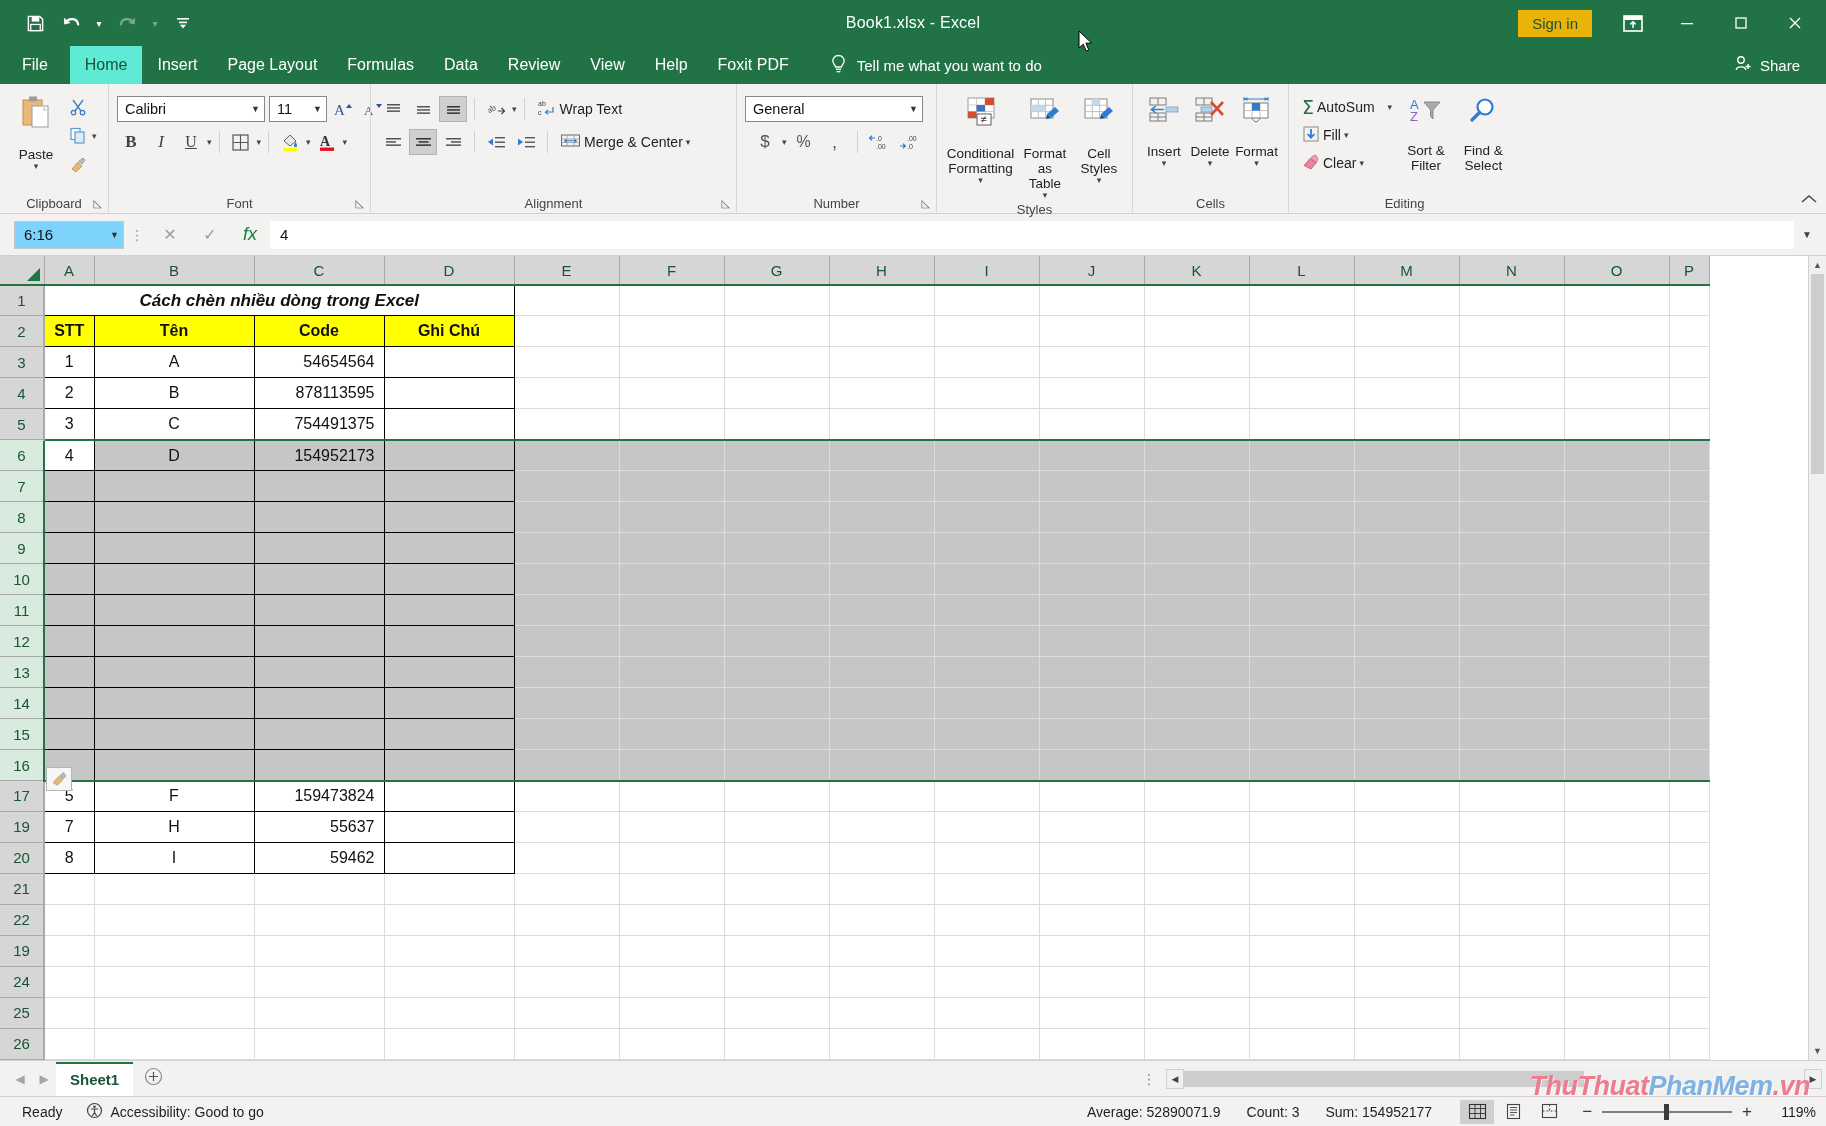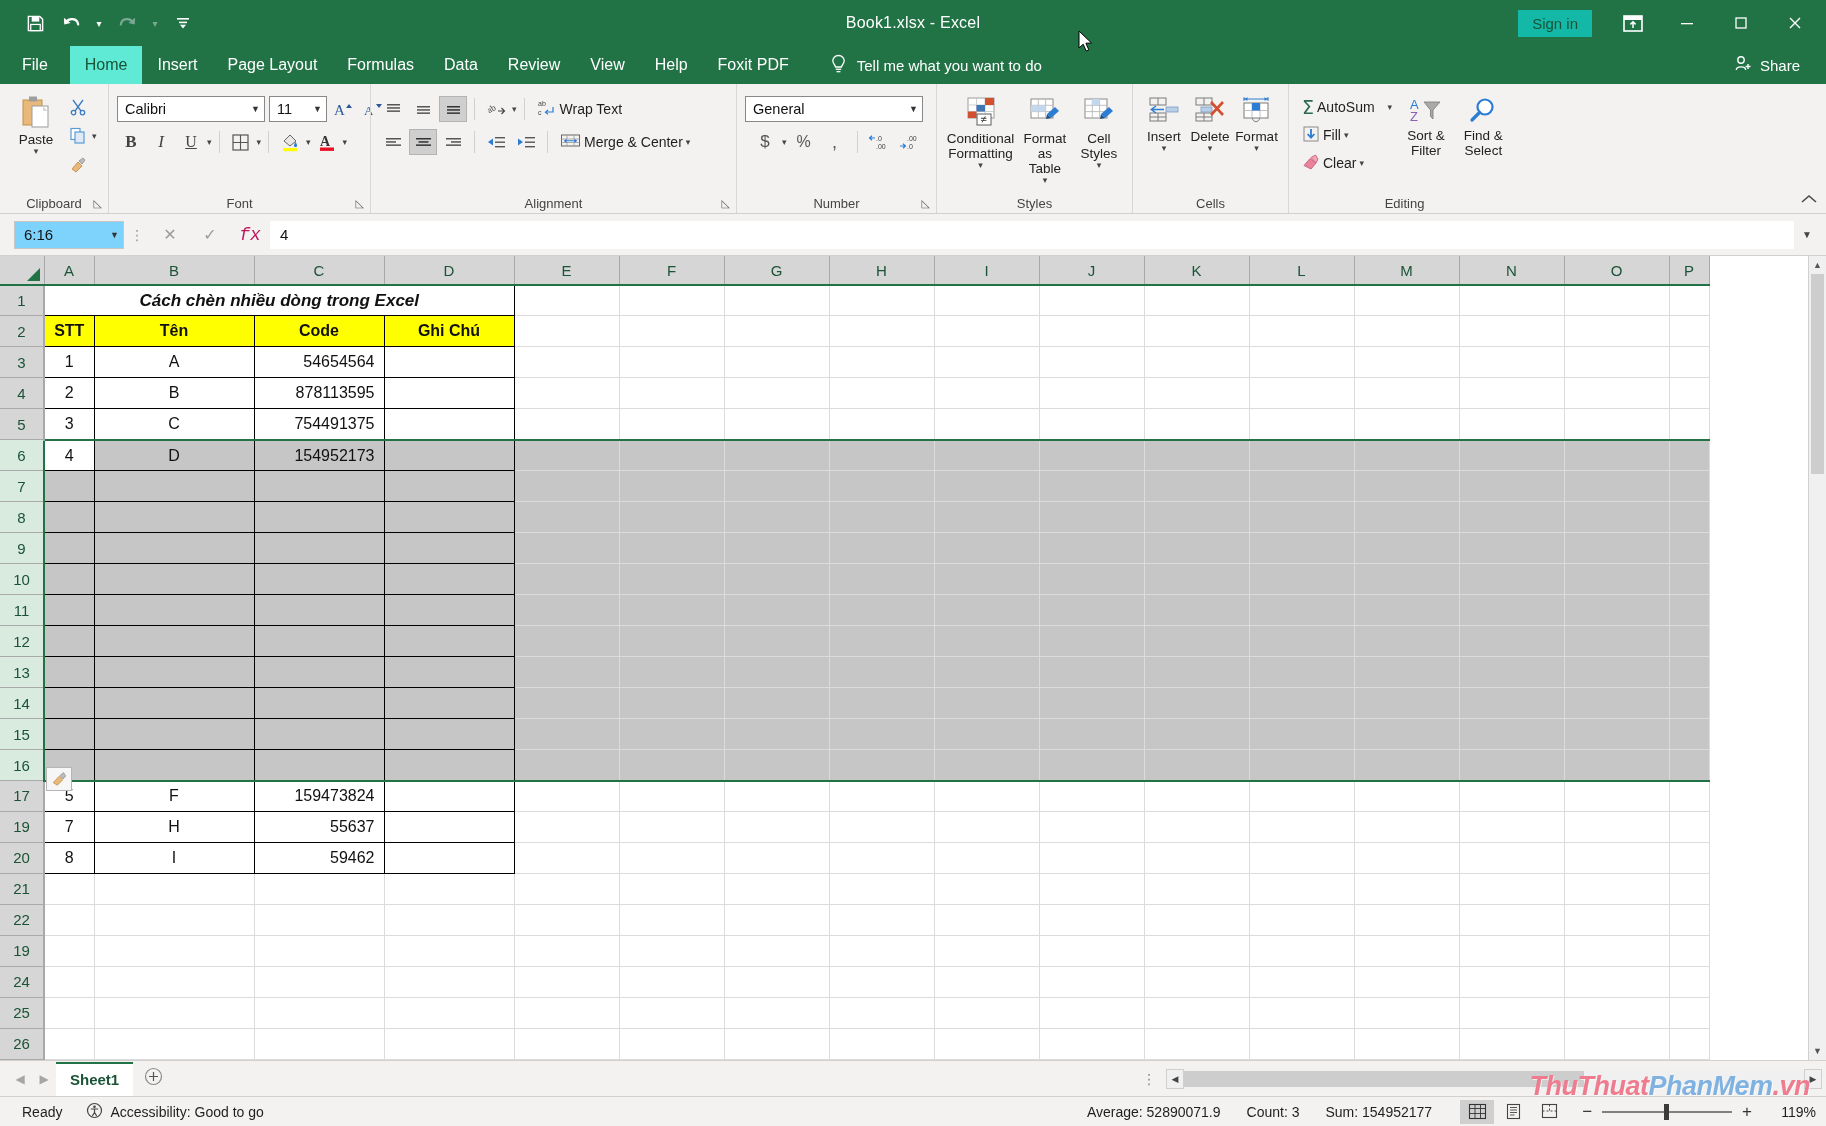--- a/index.html
+++ b/index.html
@@ -22,21 +22,21 @@
     color: #ffffff; cursor: pointer;
   }
   .qat-caret { width: 18px; height: 34px; display: flex; align-items: center; justify-content: center; color:#fff; font-size:10px; }
   .qat-caret.dim { color: #7ba893; }
   .title-center {
     position: absolute; left: 0; right: 0; text-align: center;
     color: #ffffff; font-size: 16px; letter-spacing: .2px; pointer-events: none;
   }
   .win-right { margin-left: auto; display: flex; align-items: center; height: 46px; padding-right: 4px; }
   .signin {
-    background: #14b8a6; color: #1a5336; font-size: 15px;
+    background: #eab308; color: #1a5336; font-size: 15px;
     padding: 5px 14px; margin-right: 14px; cursor: pointer; white-space: nowrap;
   }
   .ribbon-display, .win-btn {
     width: 54px; height: 46px; display: flex; align-items: center; justify-content: center;
     color: #ffffff; cursor: pointer;
   }
 
   
   .tabsrow {
     height: 38px; background: #217346; display: flex; align-items: flex-end;
@@ -70,21 +70,21 @@
     height: 20px; font-size: 13px; color: #444; text-align: center;
     display: flex; align-items: center; justify-content: center; position: relative;
   }
   .rgroup-label .dlg {
     position: absolute; right: 6px; bottom: 3px; font-size: 11px; color: #666; cursor: pointer;
   }
   .bigbtn {
     display: flex; flex-direction: column; align-items: center; justify-content: flex-start;
     padding: 3px 6px; cursor: pointer; font-size: 13.5px; color: #222; min-width: 46px;
   }
-  .bigbtn .lbl { text-align: center; line-height: 15px; margin-top: 1px; }
+  .bigbtn .lbl { text-align: center; line-height: 15px; margin-top: 16px; }
   .bigbtn .cc { font-size: 9px; color: #444; line-height: 8px; }
   .smallbtn {
     display: flex; align-items: center; justify-content: center;
     width: 28px; height: 26px; cursor: pointer; color: #444;
   }
   .smallbtn.on { background: #cfcfcf; border: 1px solid #b3b3b3; }
   .txtbtn {
     display: flex; align-items: center; gap: 3px; height: 26px; padding: 0 5px;
     font-size: 14px; color: #201f1e; cursor: pointer; white-space: nowrap;
   }
@@ -111,21 +111,21 @@
   .namebox {
     width: 110px; height: 28px; background: #7dd3fc; border: 1px solid #c8c6c4;
     display: flex; align-items: center; padding: 0 4px 0 9px; font-size: 15px; color: #111;
     margin-left: 8px;
   }
   .namebox .nv { flex: 1; }
   .namebox .nd { font-size: 9px; color: #333; }
   .fdots { width: 26px; text-align: center; color: #999; font-size: 14px; letter-spacing: 0; }
   .fbtns { display: flex; align-items: center; gap: 0px; }
   .fbtn { width: 40px; height: 28px; display: flex; align-items: center; justify-content: center; color: #9b9b9b; font-size: 16px; cursor: pointer; }
-  .fbtn.fx { color: #be185d; font-style: italic; font-family: Liberation Mono, monospace; font-size: 18px; }
+  .fbtn.fx { color: #15803d; font-style: italic; font-family: Liberation Sans, sans-serif; font-size: 18px; }
   .finput {
     flex: 1; height: 28px; background: #fff; display: flex; align-items: center;
     padding-left: 10px; font-size: 15px; color: #111; border: none;
   }
   .fexpand { width: 26px; text-align: center; color: #444; font-size: 10px; cursor: pointer; }
 
   
   .gridwrap { flex: 1; position: relative; overflow: hidden; background: #fff; display: flex; flex-direction: column; }
   .gridscroll { flex: 1; display: flex; position: relative; overflow: hidden; }
   table.sheet { border-collapse: collapse; table-layout: fixed; }

